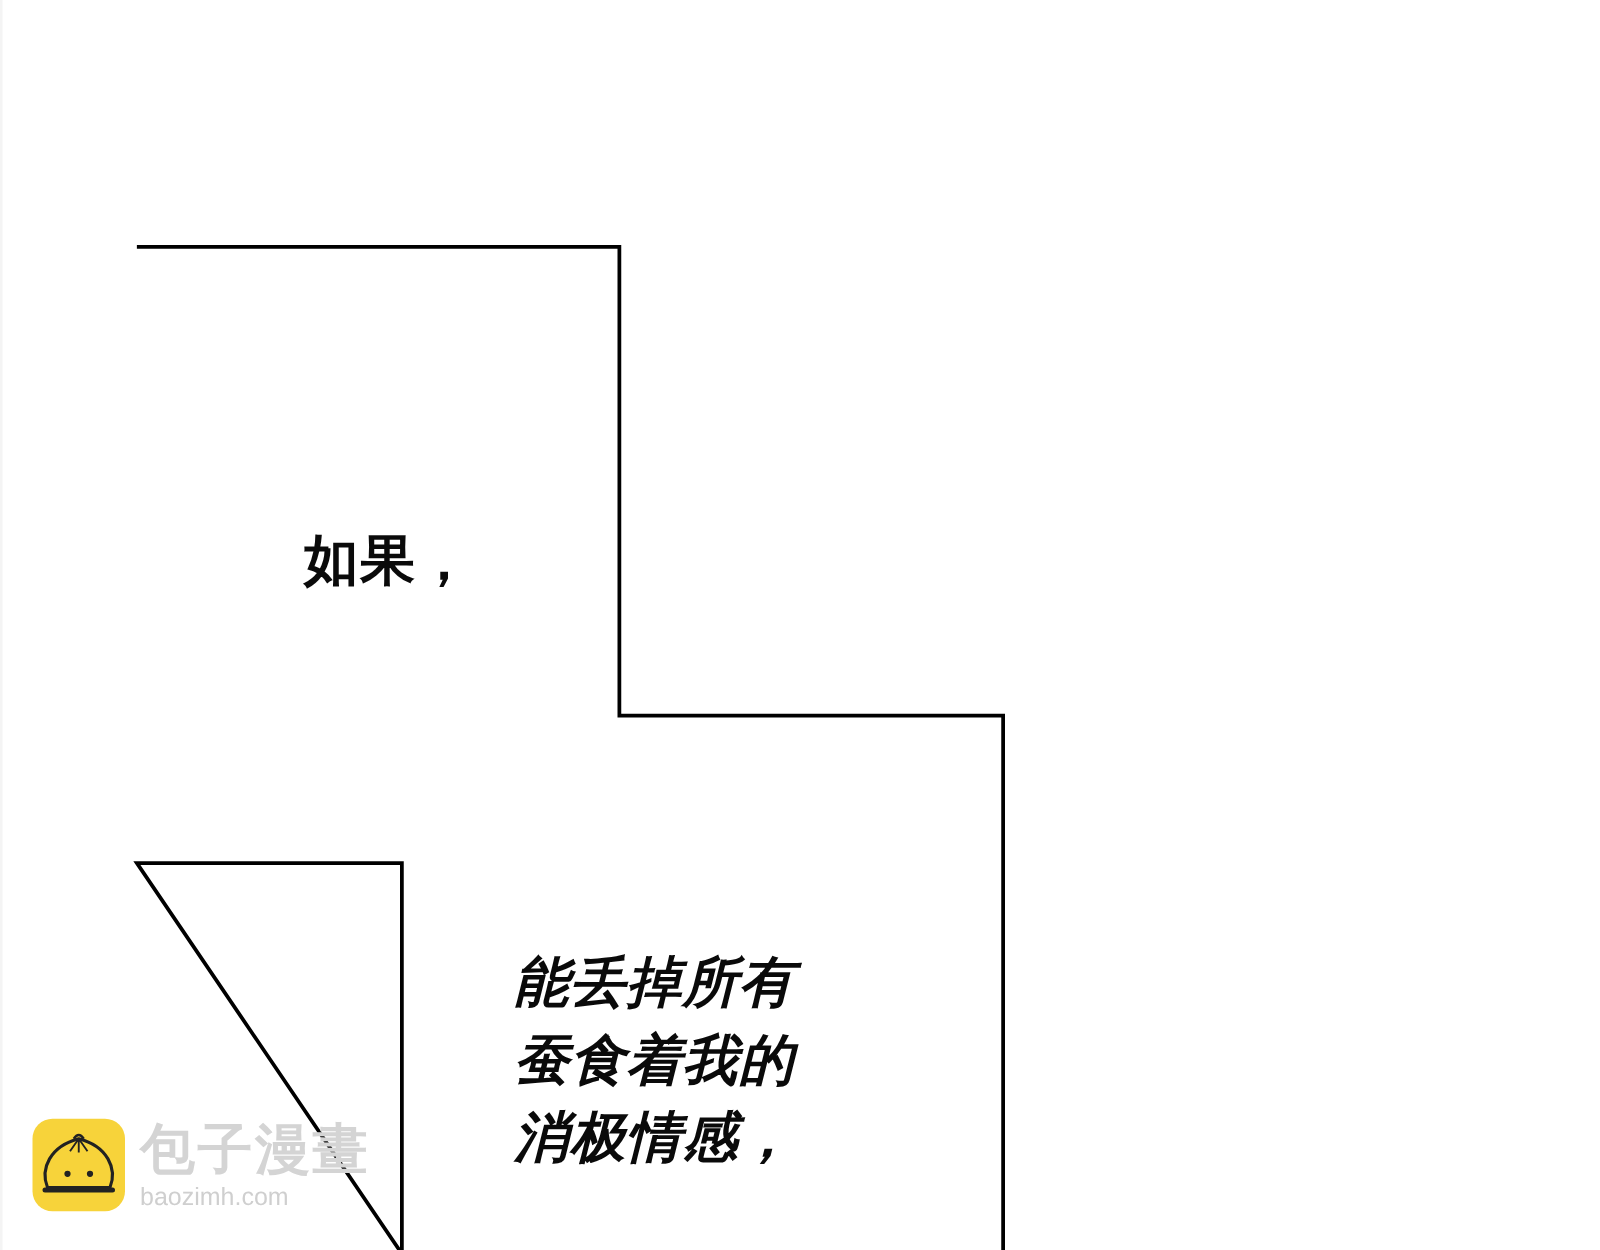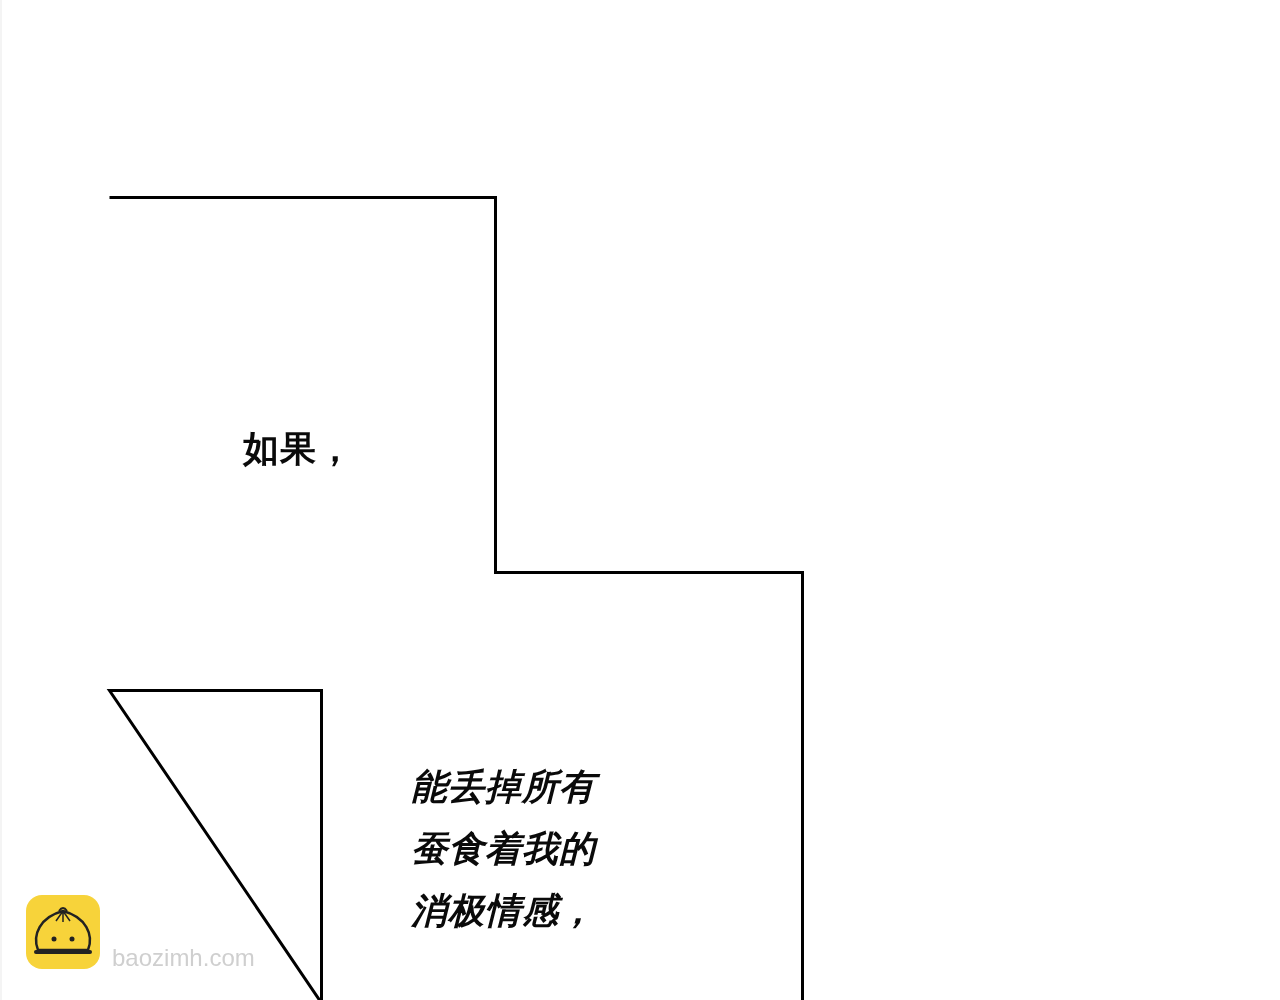--- a/index.html
+++ b/index.html
@@ -1,25 +1,25 @@
 <!DOCTYPE html>
 <html><head>
   <meta charset="utf-8">
   <style>
     html, body { margin: 0; padding: 0; }
     body { width: 1280px; height: 1000px; background: #ffffff; position: relative; overflow: hidden; font-family: "DejaVu Sans", sans-serif; }
     .left-edge { position: absolute; left: 0; top: 0; width: 2px; height: 1000px; background: #f4f4f4; }
     svg.panel { position: absolute; left: 0; top: 0; }
-    .caption { position: absolute; color: #0a0a0a; font-weight: bold; font-size: 36px; line-height: 62px; letter-spacing: 1px; white-space: pre; }
+    .caption { position: absolute; color: #0a0a0a; font-weight: bold; font-size: 44px; line-height: 62px; letter-spacing: 1px; white-space: pre; }
     .caption.c1 { left: 243px; top: 418px; }
     .caption.c2 { left: 411px; top: 756px; font-style: italic; }
     .wm { position: absolute; left: 26px; top: 893px; width: 300px; height: 80px; }
     .wm-logo { position: absolute; left: 0; top: 2px; width: 74px; height: 74px; background: #f7d33a; border-radius: 16px; }
     .wm-title { position: absolute; left: 86px; top: 0; font-size: 44px; line-height: 54px; color: #d4d4d4; font-weight: bold; letter-spacing: 2px; }
-    .wm-url { position: absolute; left: 86px; top: 50px; font-size: 24px; line-height: 30px; color: #cfcfcf; font-family: "Liberation Sans", sans-serif; }
+    .wm-url { position: absolute; left: 86px; top: 50px; font-size: 20px; line-height: 30px; color: #cfcfcf; font-family: "Liberation Sans", sans-serif; }
   </style>
 </head>
 <body>
 
 <div class="left-edge"></div>
 
 <svg class="panel" width="1280" height="1000" viewBox="0 0 1280 1000">
   <path d="M109.5 197.5 H495.5 V572.5 H802.5 V1003 M321.5 1003 V690.5 H109.5 Z" fill="none" stroke="#000" stroke-width="3"></path>
 </svg>
 
@@ -32,14 +32,15 @@
   <div class="wm-logo">
     <svg width="74" height="74" viewBox="0 0 74 74">
       <path d="M12 55 C6 40 14 22 37 16 C60 22 68 40 62 55 Z" fill="#f7d33a" stroke="#222" stroke-width="2.5"></path>
       <path d="M33 16 Q37 10 41 16" fill="none" stroke="#222" stroke-width="2"></path>
       <path d="M37 16 L30 26 M37 16 L44 26 M37 16 L37 27" stroke="#222" stroke-width="1.5"></path>
       <circle cx="28" cy="44" r="2.5" fill="#222"></circle>
       <circle cx="46" cy="44" r="2.5" fill="#222"></circle>
       <rect x="8" y="55" width="58" height="4" rx="2" fill="#222"></rect>
     </svg>
   </div>
+  <div class="wm-title">包子漫畫</div>
   <div class="wm-url">baozimh.com</div>
 </div>
 
 </body></html>

